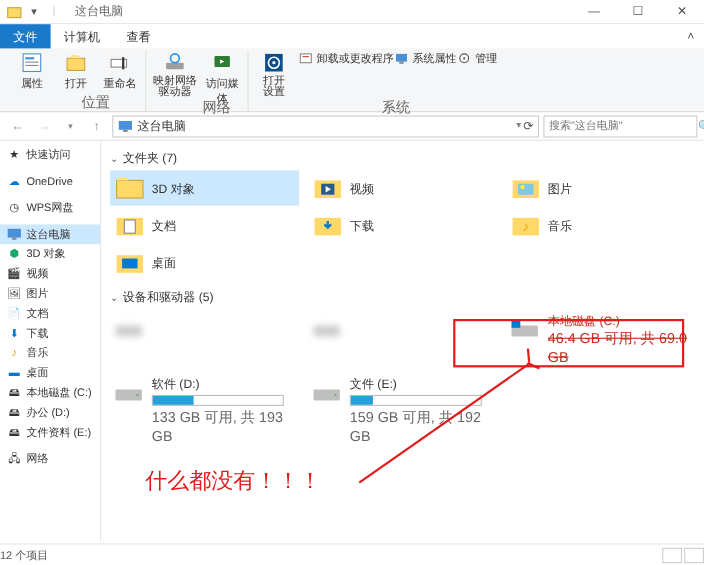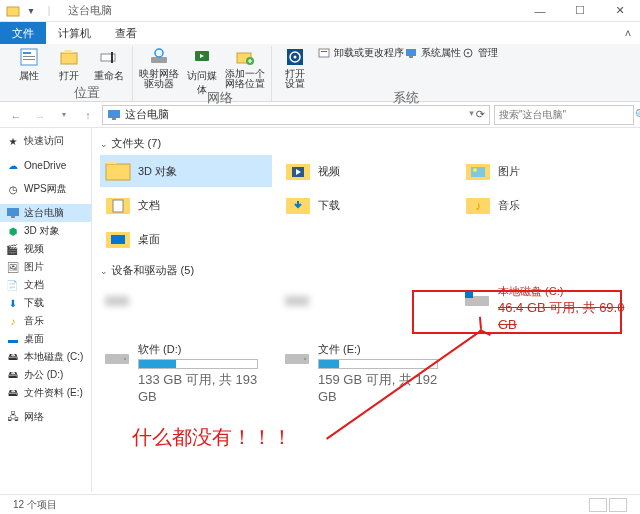--- a/index.html
+++ b/index.html
@@ -67,21 +67,21 @@
 .driveitem.blur .dname, .driveitem.blur .dico { filter: blur(3px); }
 .driveitem .dname.red { color: #c42b1c; text-decoration: line-through; }
 .driveitem .dfree.red { color: #c42b1c; text-decoration: line-through; }
 
 
 .anno-box { position: absolute; border: 2px solid #e21b1b; pointer-events: none; }
 .anno-line { position: absolute; background: #e21b1b; transform-origin: top left; pointer-events: none; }
 .anno-text { position: absolute; color: #e21b1b; font-size: 20px; font-weight: normal; pointer-events: none; }
 
 
-.statusbar { position: absolute; bottom: 0; left: 0; right: 0; height: 20px; border-top: 1px solid #e5e5e5; display: flex; align-items: center; padding: 0 13px; font-size: 10px; color: #555; }
+.statusbar { position: absolute; bottom: 0; left: 0; right: 0; height: 20px; border-top: 1px solid #e5e5e5; display: flex; align-items: center; padding: 0 0; font-size: 10px; color: #555; }
 .statusbar .viewbtns { margin-left: auto; display: flex; gap: 2px; }
 .statusbar .viewbtns .vb { width: 18px; height: 14px; border: 1px solid #ccc; cursor: pointer; }
 
 svg { display: block; }
 </style>
 </head>
 <body>
 
 <div class="titlebar">
   <div class="qat">
@@ -156,31 +156,20 @@
 驱动器</span>
         </div>
       <div class="gbtn">
           <span class="ic">
             <svg width="20" height="20">
               <rect x="3" y="4" width="14" height="10" fill="#2e7d32" rx="1"></rect>
               <polygon points="8,7 8,11 12,9" fill="#fff"></polygon>
             </svg>
           </span>
           <span>访问媒体</span>
-        </div>
-      <div class="gbtn" style="width:40px">
-          <span class="ic">
-            <svg width="20" height="20">
-              <rect x="2" y="6" width="14" height="10" fill="#ffd867" stroke="#caa23a"></rect>
-              <circle cx="15" cy="14" r="4" fill="#4caf50"></circle>
-              <path d="M15 12v4M13 14h4" stroke="#fff" stroke-width="1.2"></path>
-            </svg>
-          </span>
-          <span style="white-space:pre-line;line-height:1">添加一个
-网络位置</span>
         </div>
     </div>
     <div class="glabel">网络</div>
   </div>
   <div class="group">
     <div class="grow">
       <div class="gbtn">
           <span class="ic">
             <svg width="20" height="20">
               <rect x="2" y="2" width="16" height="16" fill="#0b4f8a"></rect>

